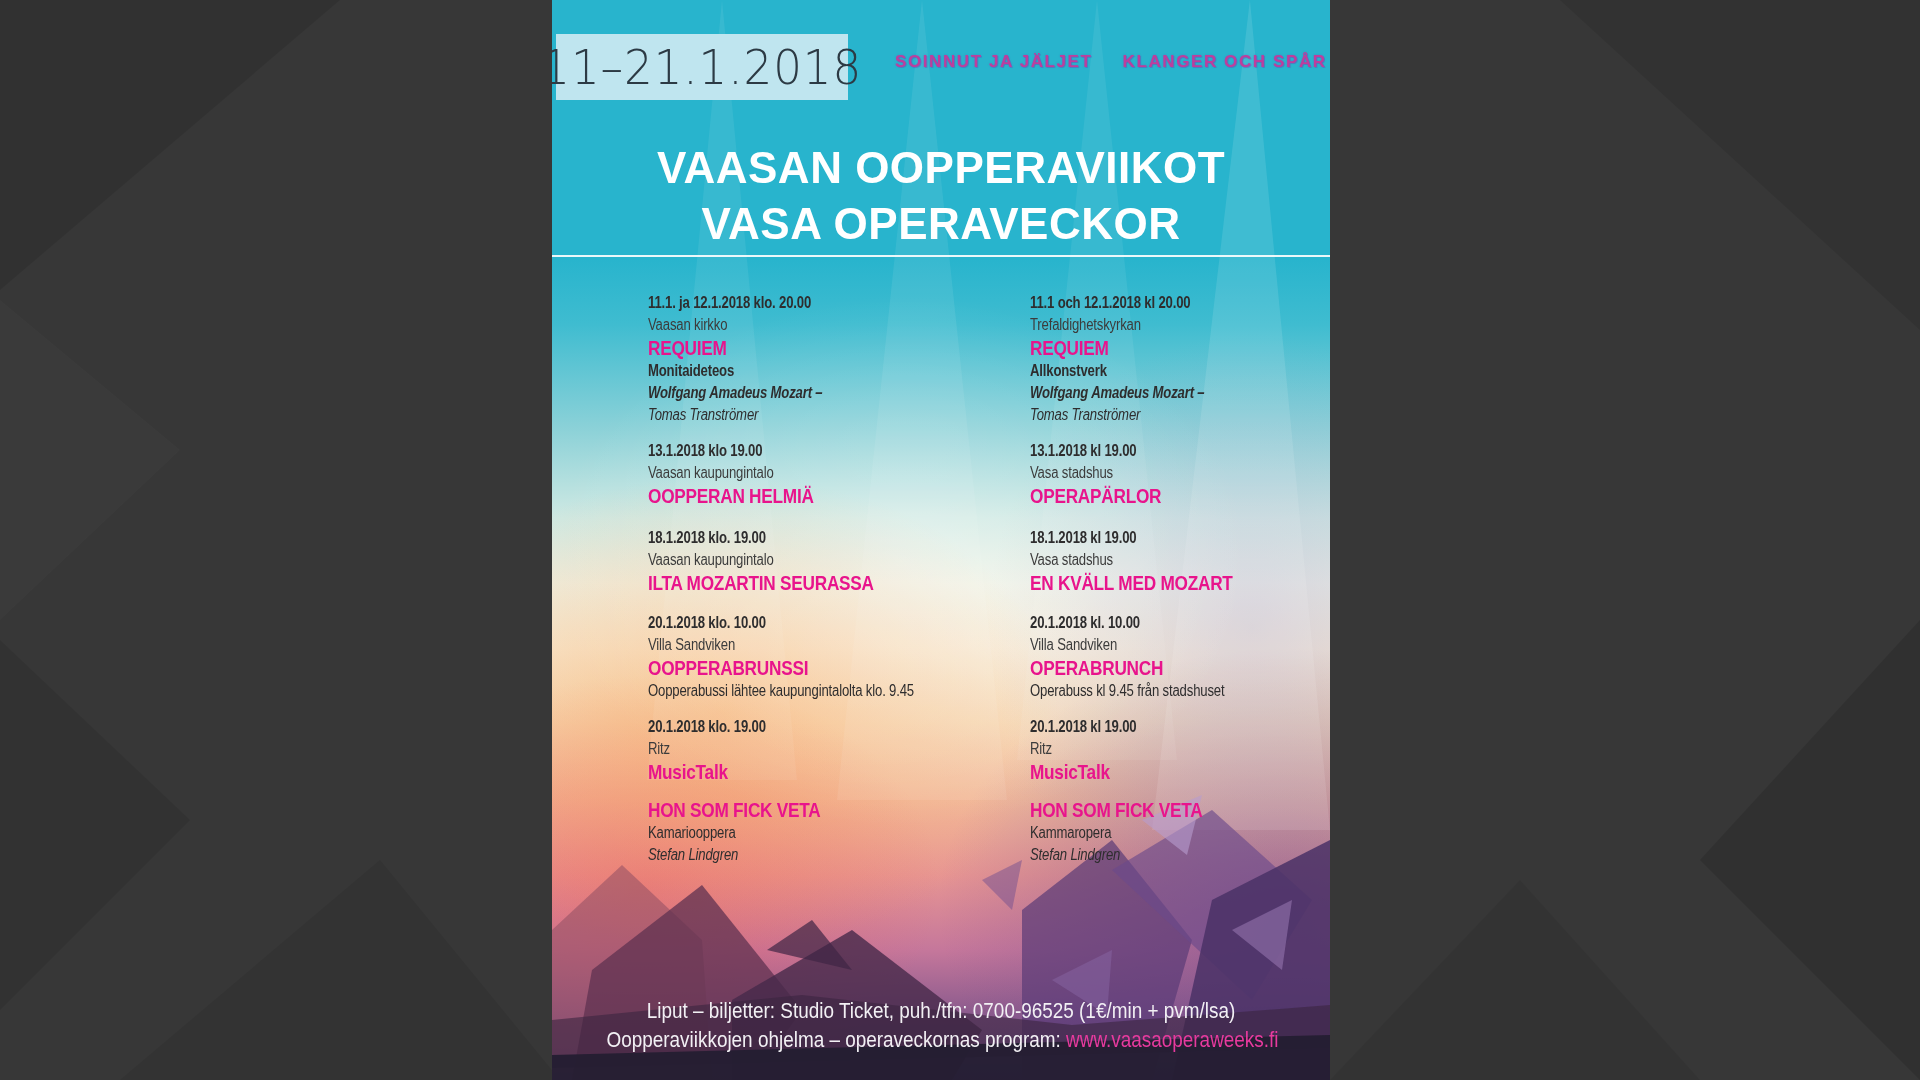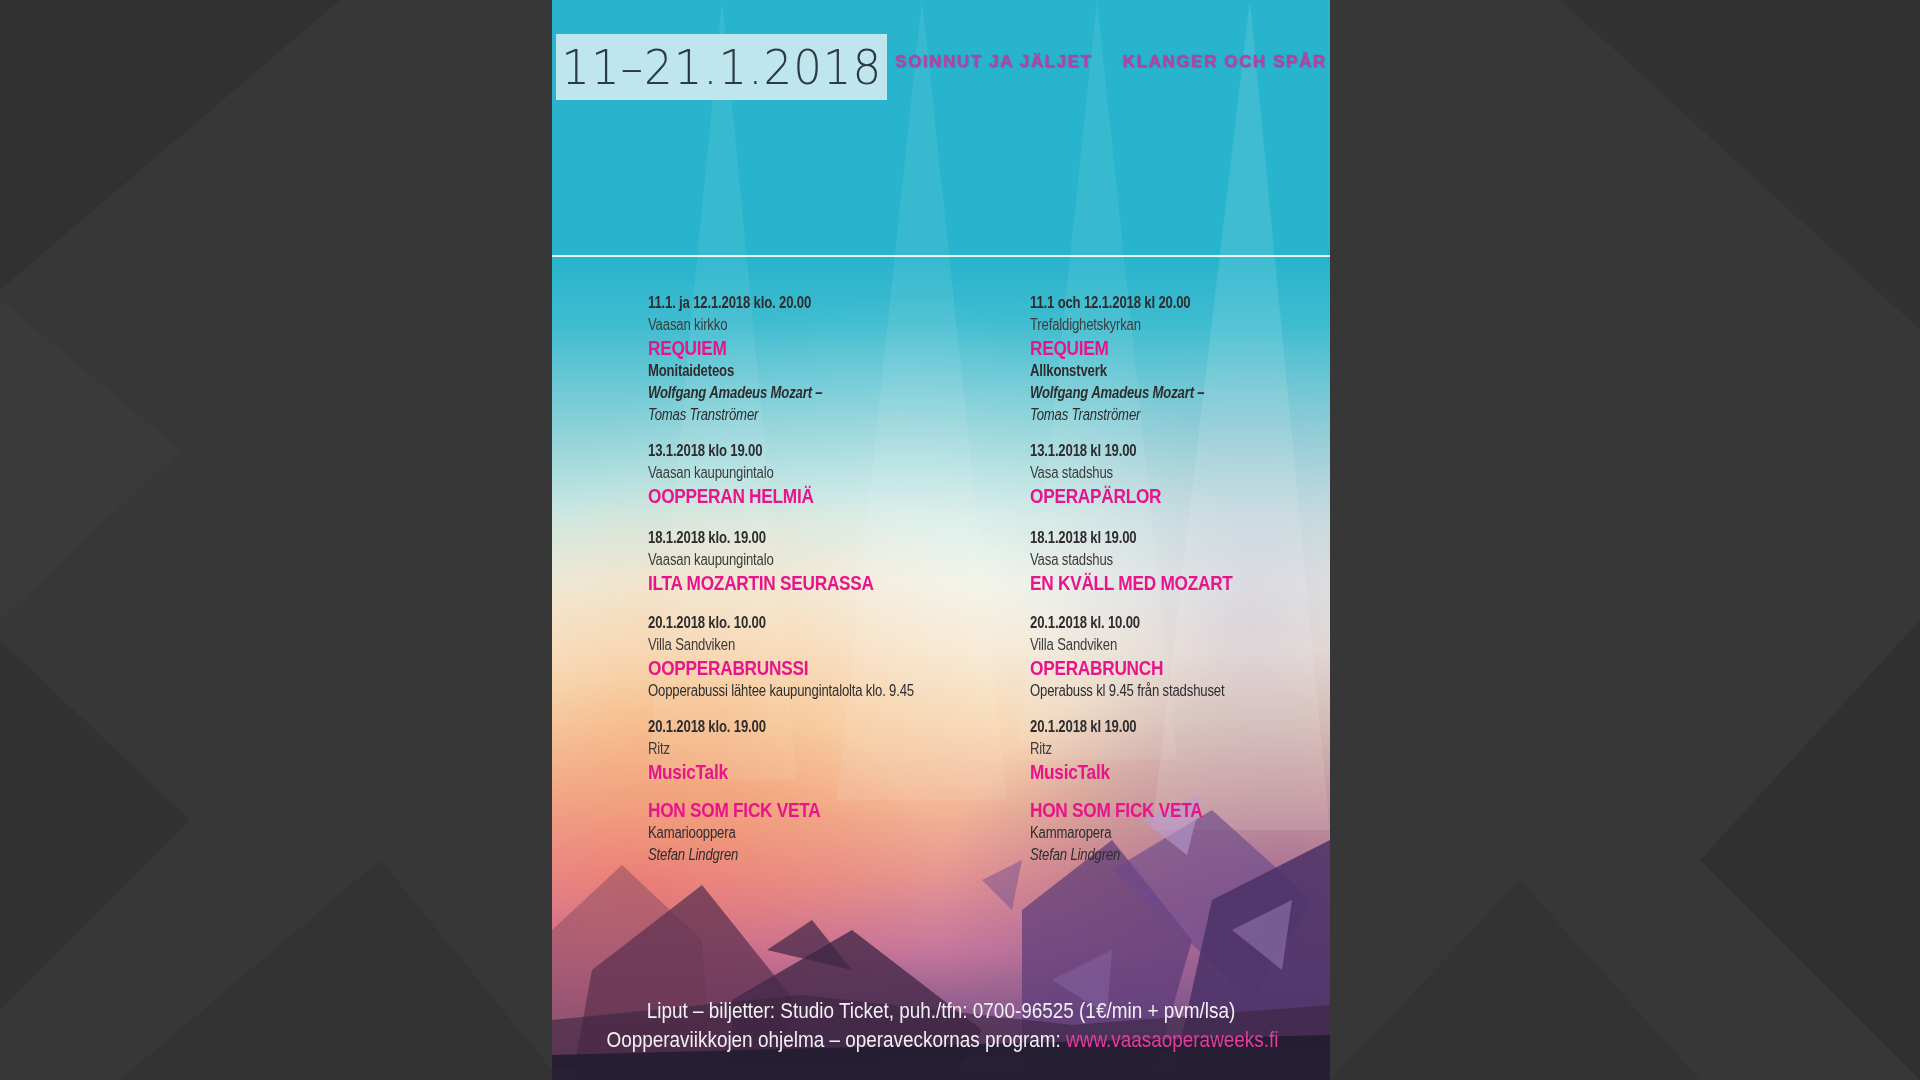--- a/index.html
+++ b/index.html
@@ -17,21 +17,21 @@
       linear-gradient(180deg,#28b4cd 0%,#28b4cd 24%,#3fbcd0 30%,#8ed2d8 40%,#cfe9e3 48%,
         #eef2e6 54%,#f7ecd7 60%,#f6d9b6 67%,#f2b99c 74%,#e79593 81%,#c5779b 88%,#8a5a8d 94%,#64477f 100%);
   }
   .beam{position:absolute;top:0;background:#fff;}
   .beam-1{left:95px;width:150px;height:780px;opacity:.07;clip-path:polygon(50% 0,0 100%,100% 100%);}
   .beam-2{left:285px;width:170px;height:800px;opacity:.08;clip-path:polygon(50% 0,0 100%,100% 100%);}
   .beam-3{left:465px;width:160px;height:760px;opacity:.07;clip-path:polygon(50% 0,0 100%,100% 100%);}
   .beam-4{left:600px;width:178px;height:830px;opacity:.11;clip-path:polygon(55% 0,0 100%,100% 100%);}
   .mountains{position:absolute;left:0;bottom:0;width:778px;height:300px;}
   
-  .date-box{position:absolute;left:4px;top:34px;width:331px;height:66px;background:#bfe5ef;
+  .date-box{position:absolute;left:4px;top:34px;width:292px;height:66px;background:#bfe5ef;
     display:flex;align-items:center;justify-content:center;}
   .date-text{font-family:"DejaVu Sans","Liberation Sans",sans-serif;font-weight:200;
     font-size:48px;color:#2c3a44;letter-spacing:1px;transform:scaleX(0.94);white-space:nowrap;}
   .tagline{position:absolute;left:343px;top:52px;white-space:nowrap;font-size:17px;font-weight:700;
     letter-spacing:1.6px;color:#bd3e9d;text-shadow:1px 1px 0 rgba(110,70,180,0.4),0 0 2px rgba(110,70,180,0.45);}
   .tagline .sep{display:inline-block;width:30px;}
   
   .main-title{position:absolute;left:0;top:140px;width:778px;text-align:center;color:#ffffff;
     font-size:44px;font-weight:bold;line-height:56px;letter-spacing:0.5px;}
   .divider{position:absolute;left:0;top:255px;width:778px;height:2px;background:rgba(255,255,255,0.9);}
@@ -88,20 +88,24 @@
       <polygon points="0,275 778,255 778,300 0,300" fill="#241e31" opacity="0.95"></polygon>
     </svg>
 
     <div class="date-box">
       <span class="date-text">11–21.1.2018</span>
     </div>
     <div class="tagline">
       <span>SOINNUT JA JÄLJET</span><span class="sep"></span><span>KLANGER OCH SPÅR</span>
     </div>
 
+    <div class="main-title">
+      <div>VAASAN OOPPERAVIIKOT</div>
+      <div>VASA OPERAVECKOR</div>
+    </div>
     <div class="divider"></div>
 
     <div class="event col-left" style="top:292px">
       <div class="ev-date">11.1. ja 12.1.2018 klo. 20.00</div>
       <div class="ev-venue">Vaasan kirkko</div>
       <div class="ev-title">REQUIEM</div>
       <div class="l-b">Monitaideteos</div>
       <div class="l-bi">Wolfgang Amadeus Mozart –</div>
       <div class="l-i">Tomas Tranströmer</div>
     </div>

